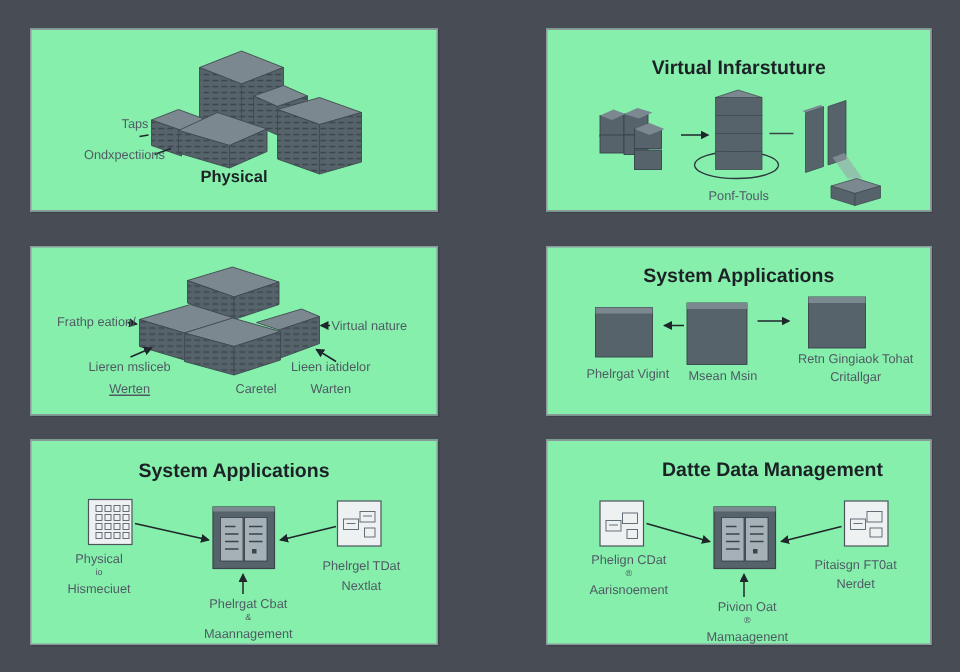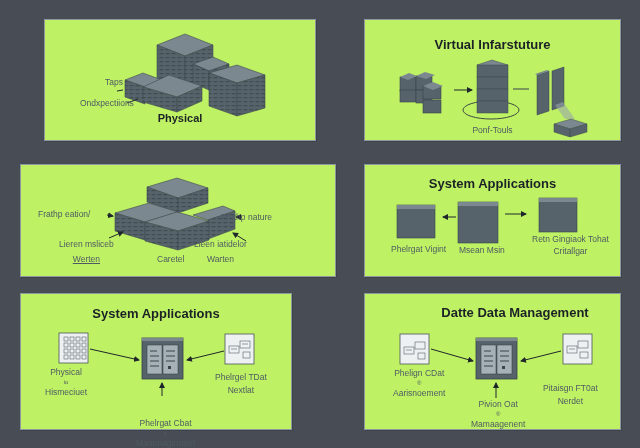--- a/index.html
+++ b/index.html
@@ -2,21 +2,21 @@
 <html><head>
 <meta charset="utf-8">
 <style>
   html, body { margin:0; padding:0; }
   body {
     width:640px; height:448px; position:relative; overflow:hidden;
     background:#474c55;
     font-family:"Liberation Sans", sans-serif;
   }
   .panel {
-    position:absolute; background:#bef264;
+    position:absolute; background:#86efac;
     border:1px solid #8d979e;
     box-shadow: 1px 1px 0 #3e434b;
   }
   .panel svg { position:absolute; left:0; top:0; width:100%; height:100%; }
   .title {
     position:absolute; left:0; right:0; text-align:center;
     font-weight:bold; color:#1c2126; font-size:13px;
   }
   .lbl {
     position:absolute; color:#4f5a63; font-size:8.5px; text-align:center; line-height:12px;
@@ -31,21 +31,21 @@
     <pattern id="vents" width="6" height="4" patternUnits="userSpaceOnUse">
       <rect width="6" height="4" fill="#56636b"></rect>
       <rect x="0.5" y="1.2" width="4" height="1" fill="#3c464d"></rect>
     </pattern>
     <marker id="arr" markerWidth="6" markerHeight="6" refX="5" refY="3" orient="auto">
       <path d="M0,0 L6,3 L0,6 z" fill="#1f262b"></path>
     </marker>
   </defs>
 </svg>
 
-<div class="panel" style="left:20px;top:19px;width:270px;height:120px;margin-left:24px;">
+<div class="panel" style="left:20px;top:19px;width:270px;height:120px;">
   <svg viewBox="0 0 270 120">
 
     <g>
       <polygon points="112,25 140,14 168,25 140,36" fill="#7b8890" stroke="#3f494f" stroke-width="0.6"></polygon>
       <polygon points="112,25 140,36 140,70 112,59" fill="url(#vents)" stroke="#3f494f" stroke-width="0.6"></polygon>
       <polygon points="140,36 168,25 168,59 140,70" fill="url(#vents)" stroke="#3f494f" stroke-width="0.6"></polygon>
     </g>
 
     <g>
       <polygon points="148,44 168,37 184,44 164,51" fill="#7b8890" stroke="#3f494f" stroke-width="0.6"></polygon>
@@ -115,21 +115,21 @@
     </g>
     <g>
       <polygon points="189,104 206,99 222,104 205,109" fill="#7b8890" stroke="#3f494f" stroke-width="0.5"></polygon>
       <polygon points="189,104 205,109 205,117 189,112" fill="#56636b" stroke="#3f494f" stroke-width="0.5"></polygon>
       <polygon points="205,109 222,104 222,112 205,117" fill="#56636b" stroke="#3f494f" stroke-width="0.5"></polygon>
     </g>
   </svg>
   <div class="lbl" style="left:0;right:0;top:104px;">Ponf-Touls</div>
 </div>
 
-<div class="panel" style="left:20px;top:164px;width:270px;height:111px;padding-left:44px;">
+<div class="panel" style="left:20px;top:164px;width:270px;height:111px;">
   <svg viewBox="0 0 270 111">
 
     <g>
       <polygon points="104,22 134,13 165,23 135,33" fill="#7b8890" stroke="#3f494f" stroke-width="0.6"></polygon>
       <polygon points="104,22 135,33 135,48 104,37" fill="url(#vents)" stroke="#3f494f" stroke-width="0.6"></polygon>
       <polygon points="135,33 165,23 165,38 135,48" fill="url(#vents)" stroke="#3f494f" stroke-width="0.6"></polygon>
     </g>
 
     <g>
       <polygon points="72,48 106,38 135,47 102,57" fill="#7b8890" stroke="#3f494f" stroke-width="0.6"></polygon>
@@ -151,21 +151,21 @@
     <line x1="66" y1="73" x2="80" y2="67" stroke="#1f262b" stroke-width="1" marker-end="url(#arr)"></line>
     <line x1="199" y1="52" x2="193" y2="52" stroke="#1f262b" stroke-width="1" marker-end="url(#arr)"></line>
     <line x1="203" y1="76" x2="190" y2="68" stroke="#1f262b" stroke-width="1" marker-end="url(#arr)"></line>
   </svg>
   <div class="lbl" style="left:17px;top:43px;">Frathp eation/</div>
   <div class="lbl" style="left:38px;top:73px;">
     <div>Lieren msliceb</div>
     <div style="margin-top:3px;text-decoration:underline;">Werten</div>
   </div>
   <div class="lbl" style="left:136px;top:88px;">Caretel</div>
-  <div class="lbl" style="left:200px;top:46px;">Frathp nature</div>
+  <div class="lbl" style="left:200px;top:46px;">Virtual nature</div>
   <div class="lbl" style="left:173px;top:73px;">
     <div>Lieen iatidelor</div>
     <div style="margin-top:3px;">Warten</div>
   </div>
 </div>
 
 <div class="panel" style="left:364px;top:164px;width:255px;height:111px;">
   <div class="title" style="top:11px;">System Applications</div>
   <svg viewBox="0 0 255 111">
     <g>
@@ -244,21 +244,21 @@
       <rect x="222" y="58" width="7" height="6" fill="#eef1f2" stroke="#55606a" stroke-width="0.6"></rect>
       <line x1="210" y1="55" x2="216" y2="55" stroke="#55606a" stroke-width="0.6"></line>
       <line x1="221" y1="50" x2="227" y2="50" stroke="#55606a" stroke-width="0.6"></line>
     </g>
   </svg>
   <div class="lbl" style="left:24px;top:73px;line-height:10px;">
     <div>Physical</div>
     <div style="font-size:6px;">io</div>
     <div>Hismeciuet</div>
   </div>
-  <div class="lbl" style="left:115px;top:103px;line-height:10px;margin-top:21px;">
+  <div class="lbl" style="left:115px;top:103px;line-height:10px;">
     <div>Phelrgat Cbat</div>
     <div style="font-size:6px;">&amp;</div>
     <div>Maannagement</div>
   </div>
   <div class="lbl" style="left:194px;top:77px;line-height:13px;">
     <div>Phelrgel TDat</div>
     <div>Nextlat</div>
   </div>
 </div>
 
@@ -305,17 +305,17 @@
   <div class="lbl" style="left:106px;top:105px;line-height:10px;">
     <div>Pivion Oat</div>
     <div style="font-size:6px;">®</div>
     <div>Mamaagenent</div>
   </div>
   <div class="lbl" style="left:28px;top:74px;line-height:10px;">
     <div>Phelign CDat</div>
     <div style="font-size:6px;">®</div>
     <div>Aarisnoement</div>
   </div>
-  <div class="lbl" style="left:178px;top:88px;line-height:13px;">
+  <div class="lbl" style="left:178px;top:76px;line-height:13px;">
     <div>Pitaisgn FT0at</div>
     <div>Nerdet</div>
   </div>
 </div>
 
 </body></html>

